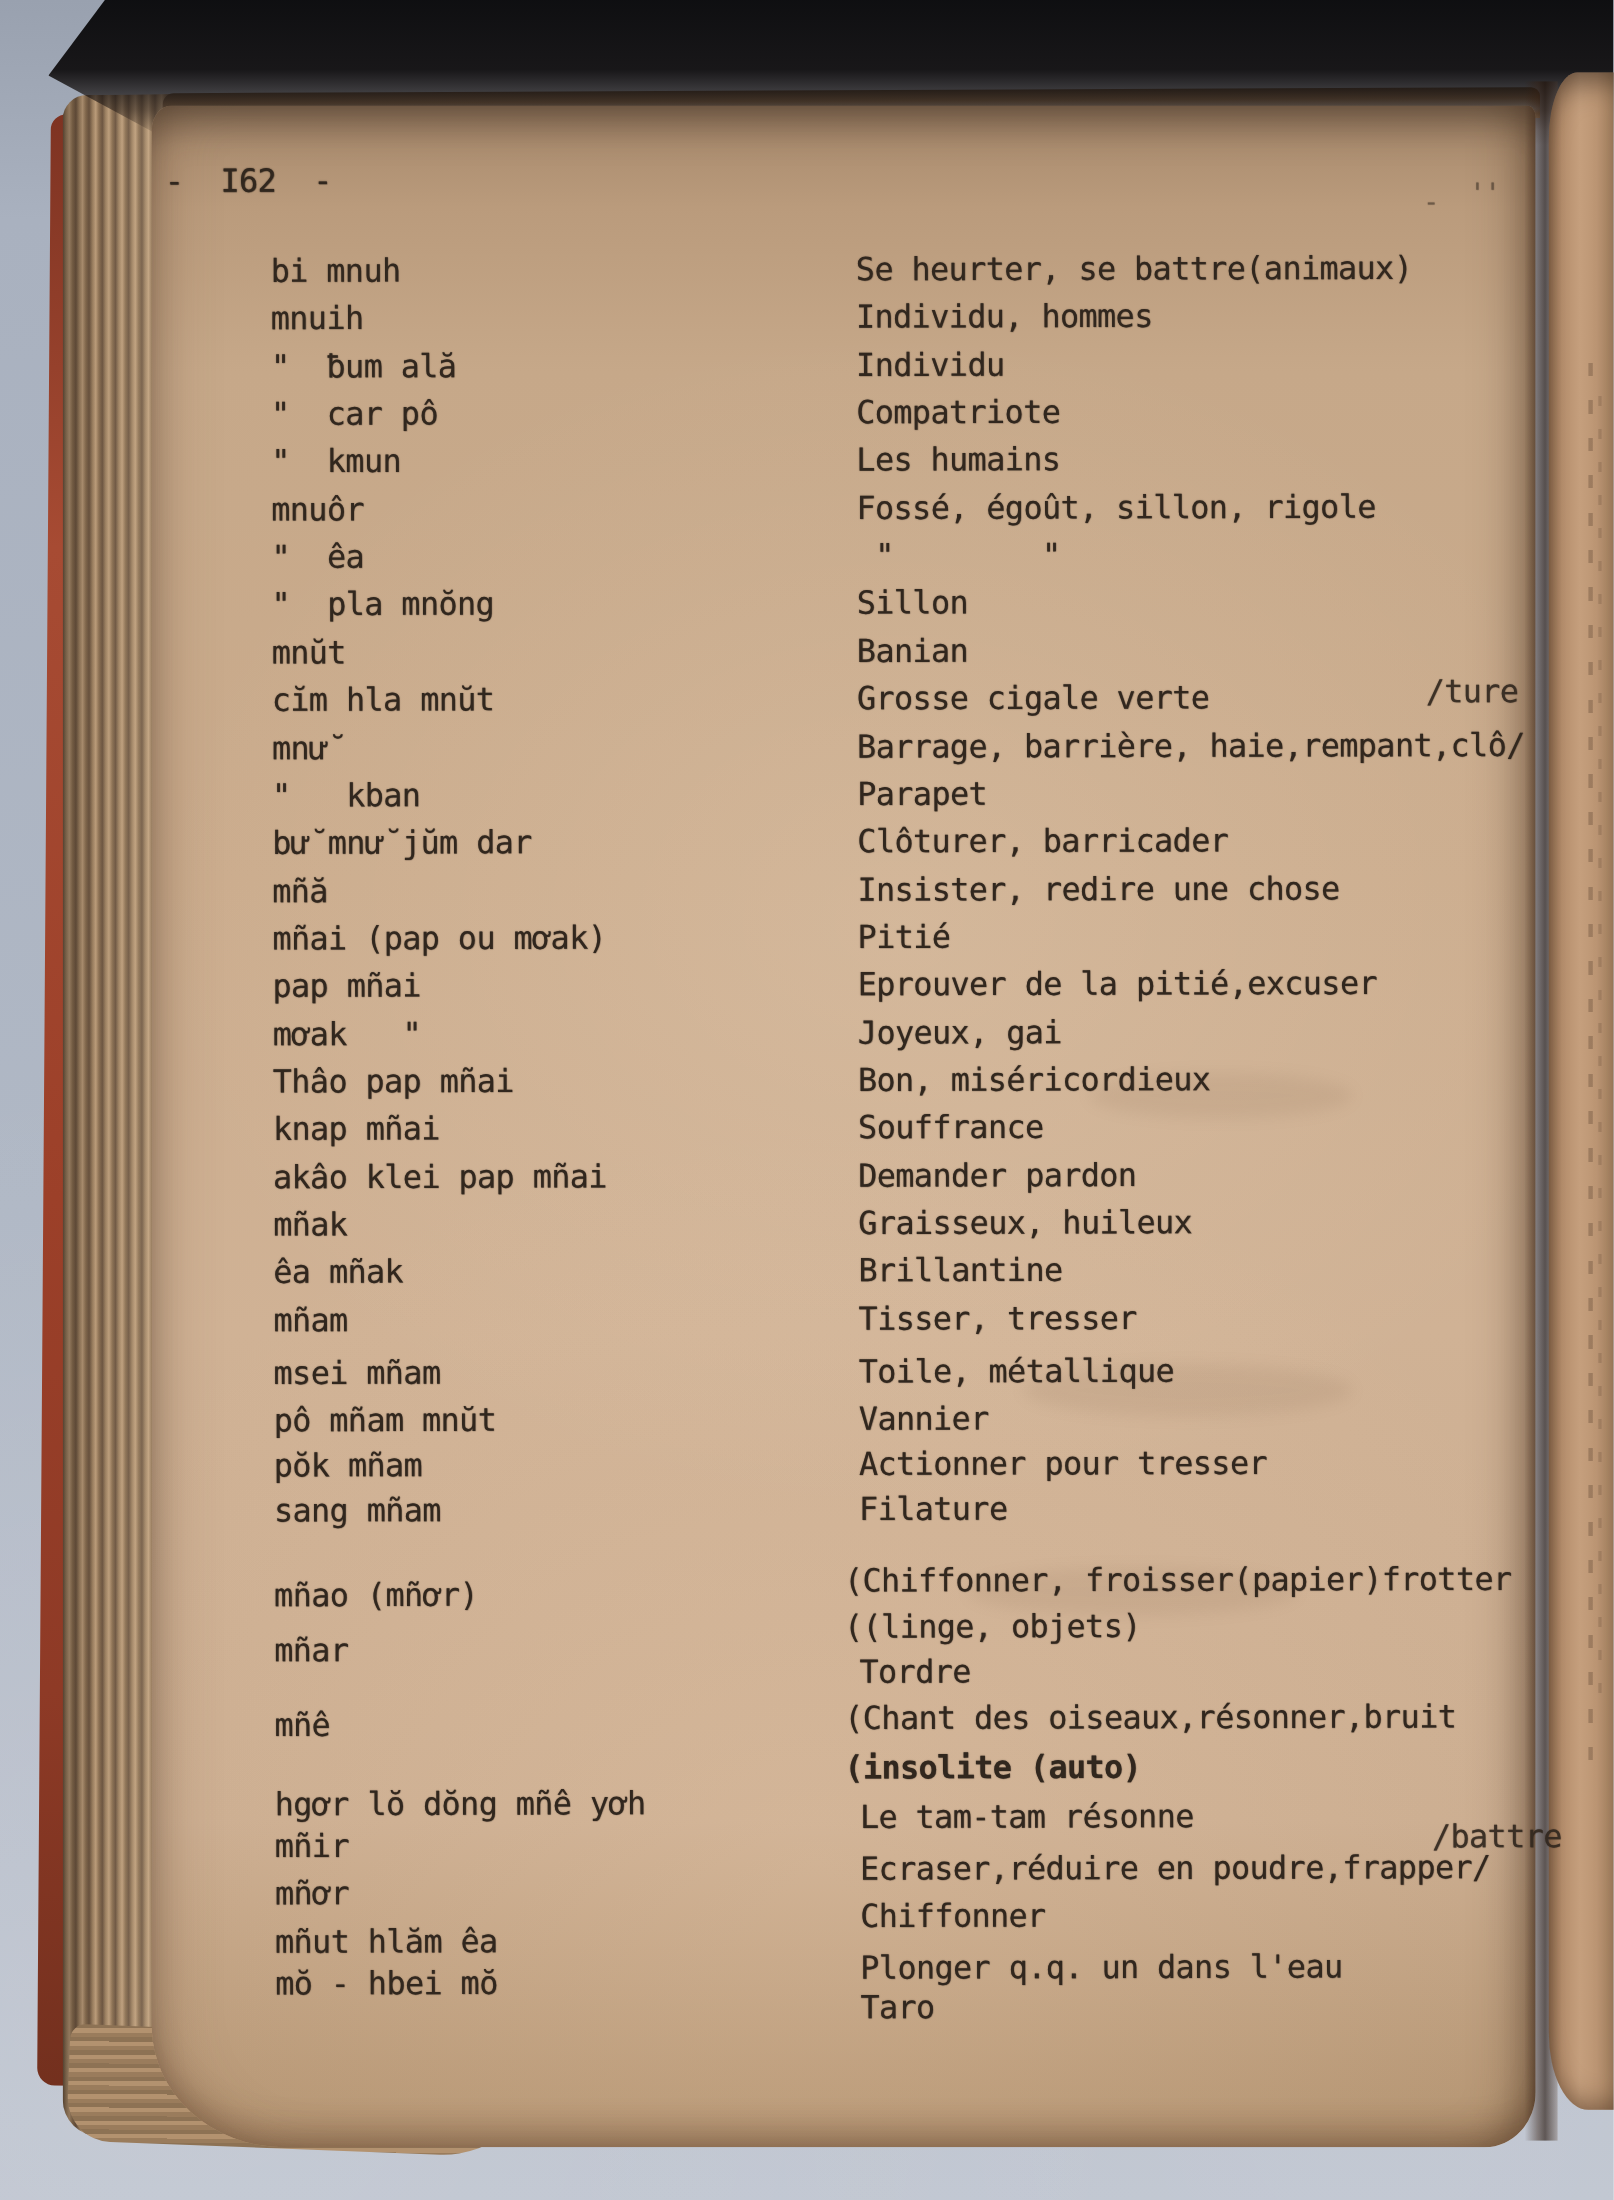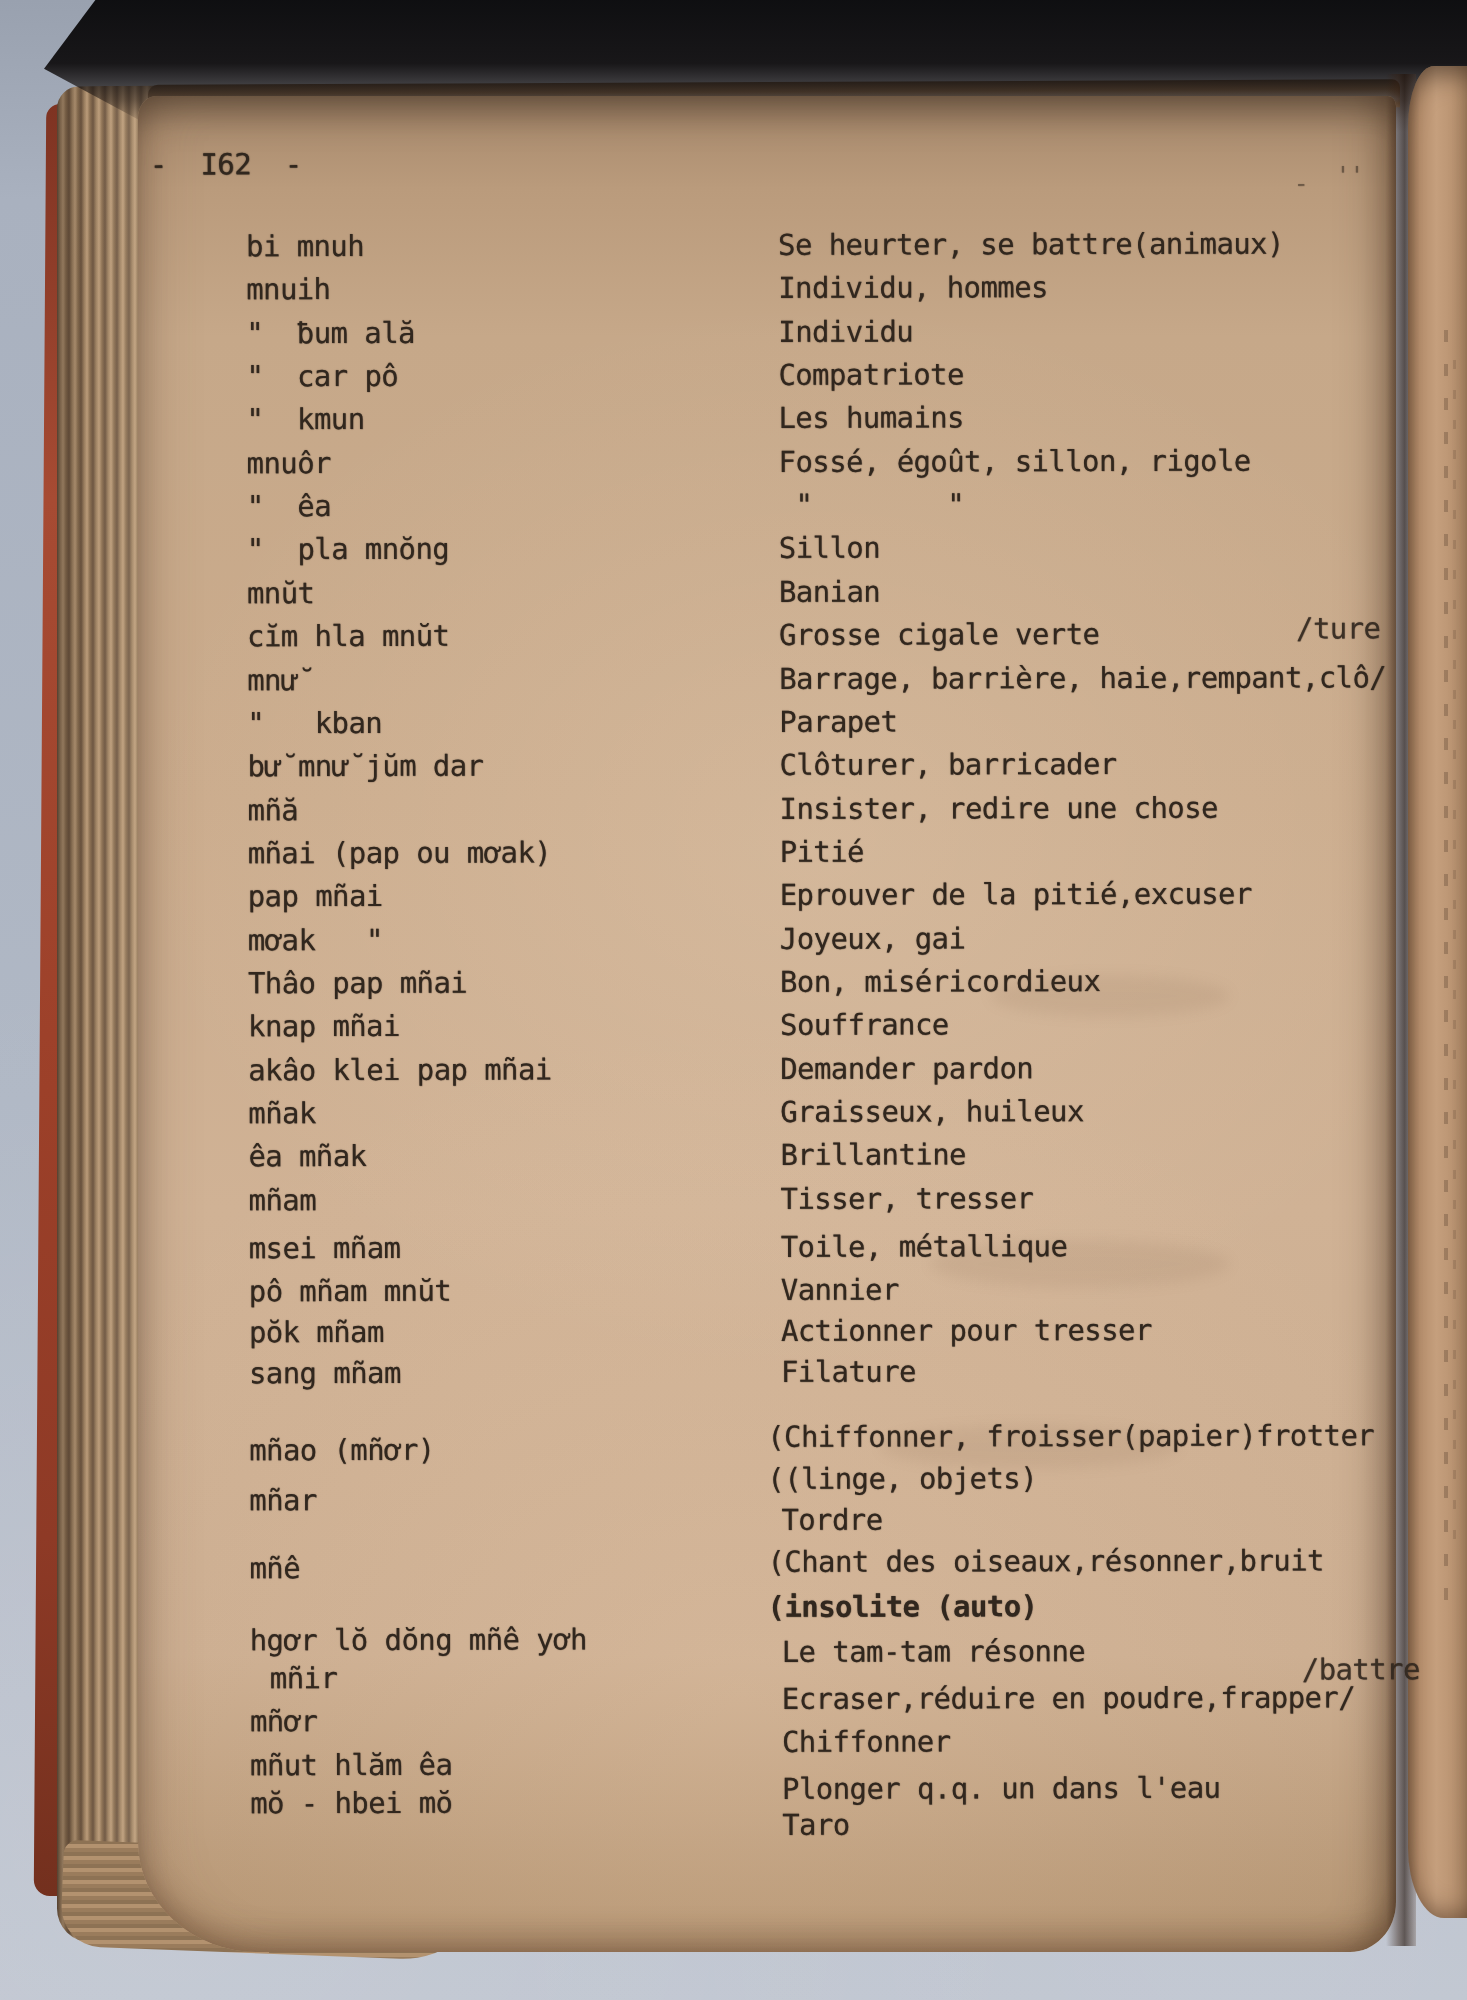--- a/index.html
+++ b/index.html
@@ -126,21 +126,21 @@
     <div class="tl" style="left: 248px; top: 1140px;">êa mñak</div>
     <div class="tl" style="left: 248px; top: 1184px;">mñam</div>
     <div class="tl" style="left: 248px; top: 1232px;">msei mñam</div>
     <div class="tl" style="left: 248px; top: 1275px;">pô mñam mnŭt</div>
     <div class="tl" style="left: 248px; top: 1316px;">pŏk mñam</div>
     <div class="tl" style="left: 248px; top: 1357px;">sang mñam</div>
     <div class="tl" style="left: 248px; top: 1434px;">mñao (mñơr)</div>
     <div class="tl" style="left: 248px; top: 1484px;">mñar</div>
     <div class="tl" style="left: 248px; top: 1532px; margin-top: 20px;">mñê</div>
     <div class="tl" style="left: 248px; top: 1624px;">hgơr lŏ dŏng mñê yơh</div>
-    <div class="tl" style="left: 248px; top: 1662px; margin-left: 20px;">mñir</div>
+    <div class="tl" style="left: 248px; top: 1662px;">mñir</div>
     <div class="tl" style="left: 248px; top: 1705px;">mñơr</div>
     <div class="tl" style="left: 248px; top: 1749px;">mñut hlăm êa</div>
     <div class="tl" style="left: 248px; top: 1787px;">mŏ - hbei mŏ</div>
     <div class="tl" style="left: 780px; top: 230px;">Se heurter, se battre(animaux)</div>
     <div class="tl" style="left: 780px; top: 273px;">Individu, hommes</div>
     <div class="tl" style="left: 780px; top: 317px;">Individu</div>
     <div class="tl" style="left: 780px; top: 360px;">Compatriote</div>
     <div class="tl" style="left: 780px; top: 403px;">Les humains</div>
     <div class="tl" style="left: 780px; top: 447px;">Fossé, égoût, sillon, rigole</div>
     <div class="tl" style="left: 780px; top: 490px;"> "        "</div>

